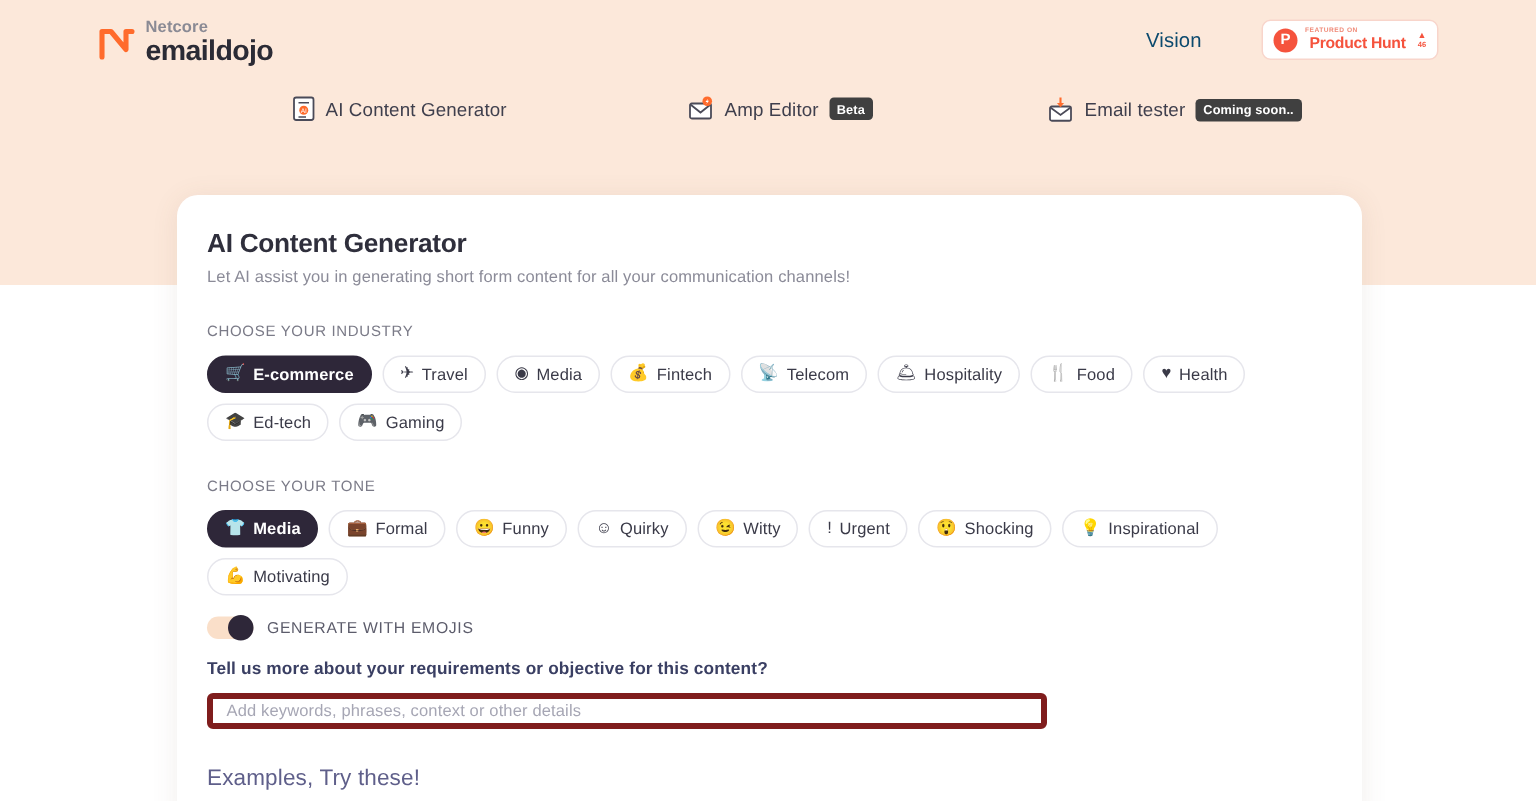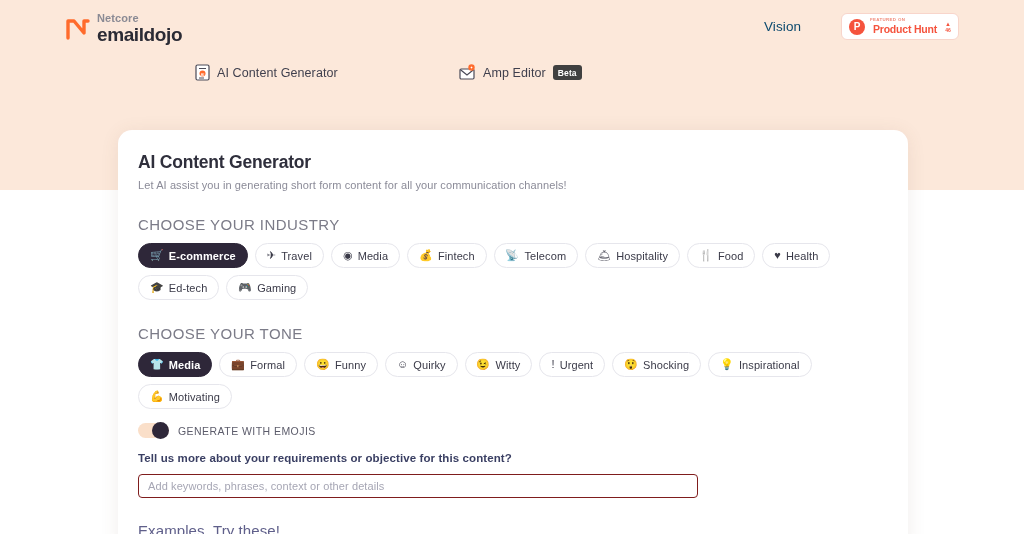--- a/index.html
+++ b/index.html
@@ -69,21 +69,21 @@
     background: #fff; border-radius: 14px 14px 0 0;
     box-shadow: 0 2px 18px rgba(120,90,70,.10);
     padding: 22px 0 0 0;
   }
   .card-inner { padding: 0 20px 0 20px; }
 
   .title { font-size: 17.5px; font-weight: 700; color: #2f2f3c; letter-spacing: -.2px; }
   .subtitle { font-size: 11px; color: #8b8b98; margin-top: 6px; letter-spacing: .1px; }
 
   .section-label {
-    font-size: 15px; color: #7b7b88; letter-spacing: .45px;
+    font-size: 10px; color: #7b7b88; letter-spacing: .45px;
     margin-top: 25px; margin-bottom: 10px;
   }
 
   .chips { display: flex; flex-wrap: wrap; gap: 7px; }
   .chip {
     display: inline-flex; align-items: center; gap: 5px;
     height: 25px; padding: 0 11px;
     border-radius: 13px; border: 1px solid #e6e6ec;
     background: #fff; color: #3a3a48;
     font-size: 11px; letter-spacing: .1px;
@@ -106,21 +106,21 @@
   }
   .toggle-label { font-size: 10.5px; color: #5c5c6b; letter-spacing: .45px; }
 
   
   .prompt-label {
     font-size: 11.5px; font-weight: 700; color: #3a3f63;
     margin-top: 14px; letter-spacing: .1px;
   }
   .prompt-box {
     margin-top: 10px; width: 560px; height: 24px;
-    border: 1px solid #7f1d1d; border-radius: 4px;
+    border: 4px solid #7f1d1d; border-radius: 4px;
     display: flex; align-items: center; padding: 0 9px;
   }
   .prompt-ph { font-size: 11px; color: #a6a6b4; letter-spacing: .1px; }
 
   
   .ex-title { font-size: 15px; color: #5f5f8a; margin-top: 24px; letter-spacing: .1px; }
 </style>
 </head>
 <body>
 
@@ -175,20 +175,32 @@
           <rect x="1" y="5" width="14" height="10" rx="1.2" fill="#fff" stroke="#4a4a58" stroke-width="1.2"></rect>
           <path d="M1.5 5.8 L8 11 L14.5 5.8" fill="none" stroke="#4a4a58" stroke-width="1.2"></path>
           <circle cx="12.5" cy="3.5" r="3.2" fill="#ff6b2c"></circle>
           <path d="M13 1.8 L11.3 4 L12.4 4 L11.9 5.4 L13.7 3.1 L12.6 3.1 Z" fill="#fff"></path>
         </svg>
       </span>
       <span class="nav-label">Amp Editor</span>
       <span class="nav-tag">Beta</span>
     </div>
 
+    <div class="nav-item" id="nav-2">
+      <span>
+        <svg width="17" height="18" viewBox="0 0 17 18">
+          <rect x="1" y="7" width="14" height="9.5" rx="1.2" fill="#fff" stroke="#4a4a58" stroke-width="1.2"></rect>
+          <path d="M1.5 7.8 L8 12.6 L14.5 7.8" fill="none" stroke="#4a4a58" stroke-width="1.2"></path>
+          <path d="M8 1 L8 7" stroke="#ff6b2c" stroke-width="1.4"></path>
+          <path d="M5.6 4.6 L8 7.4 L10.4 4.6 Z" fill="#ff6b2c"></path>
+        </svg>
+      </span>
+      <span class="nav-label">Email tester</span>
+      <span class="nav-tag">Coming soon..</span>
+    </div>
 
   </div>
 
   <div class="card">
     <div class="card-inner">
 
       <div class="title">AI Content Generator</div>
       <div class="subtitle">Let AI assist you in generating short form content for all your communication channels!</div>
 
       <div class="section-label">CHOOSE YOUR INDUSTRY</div>

